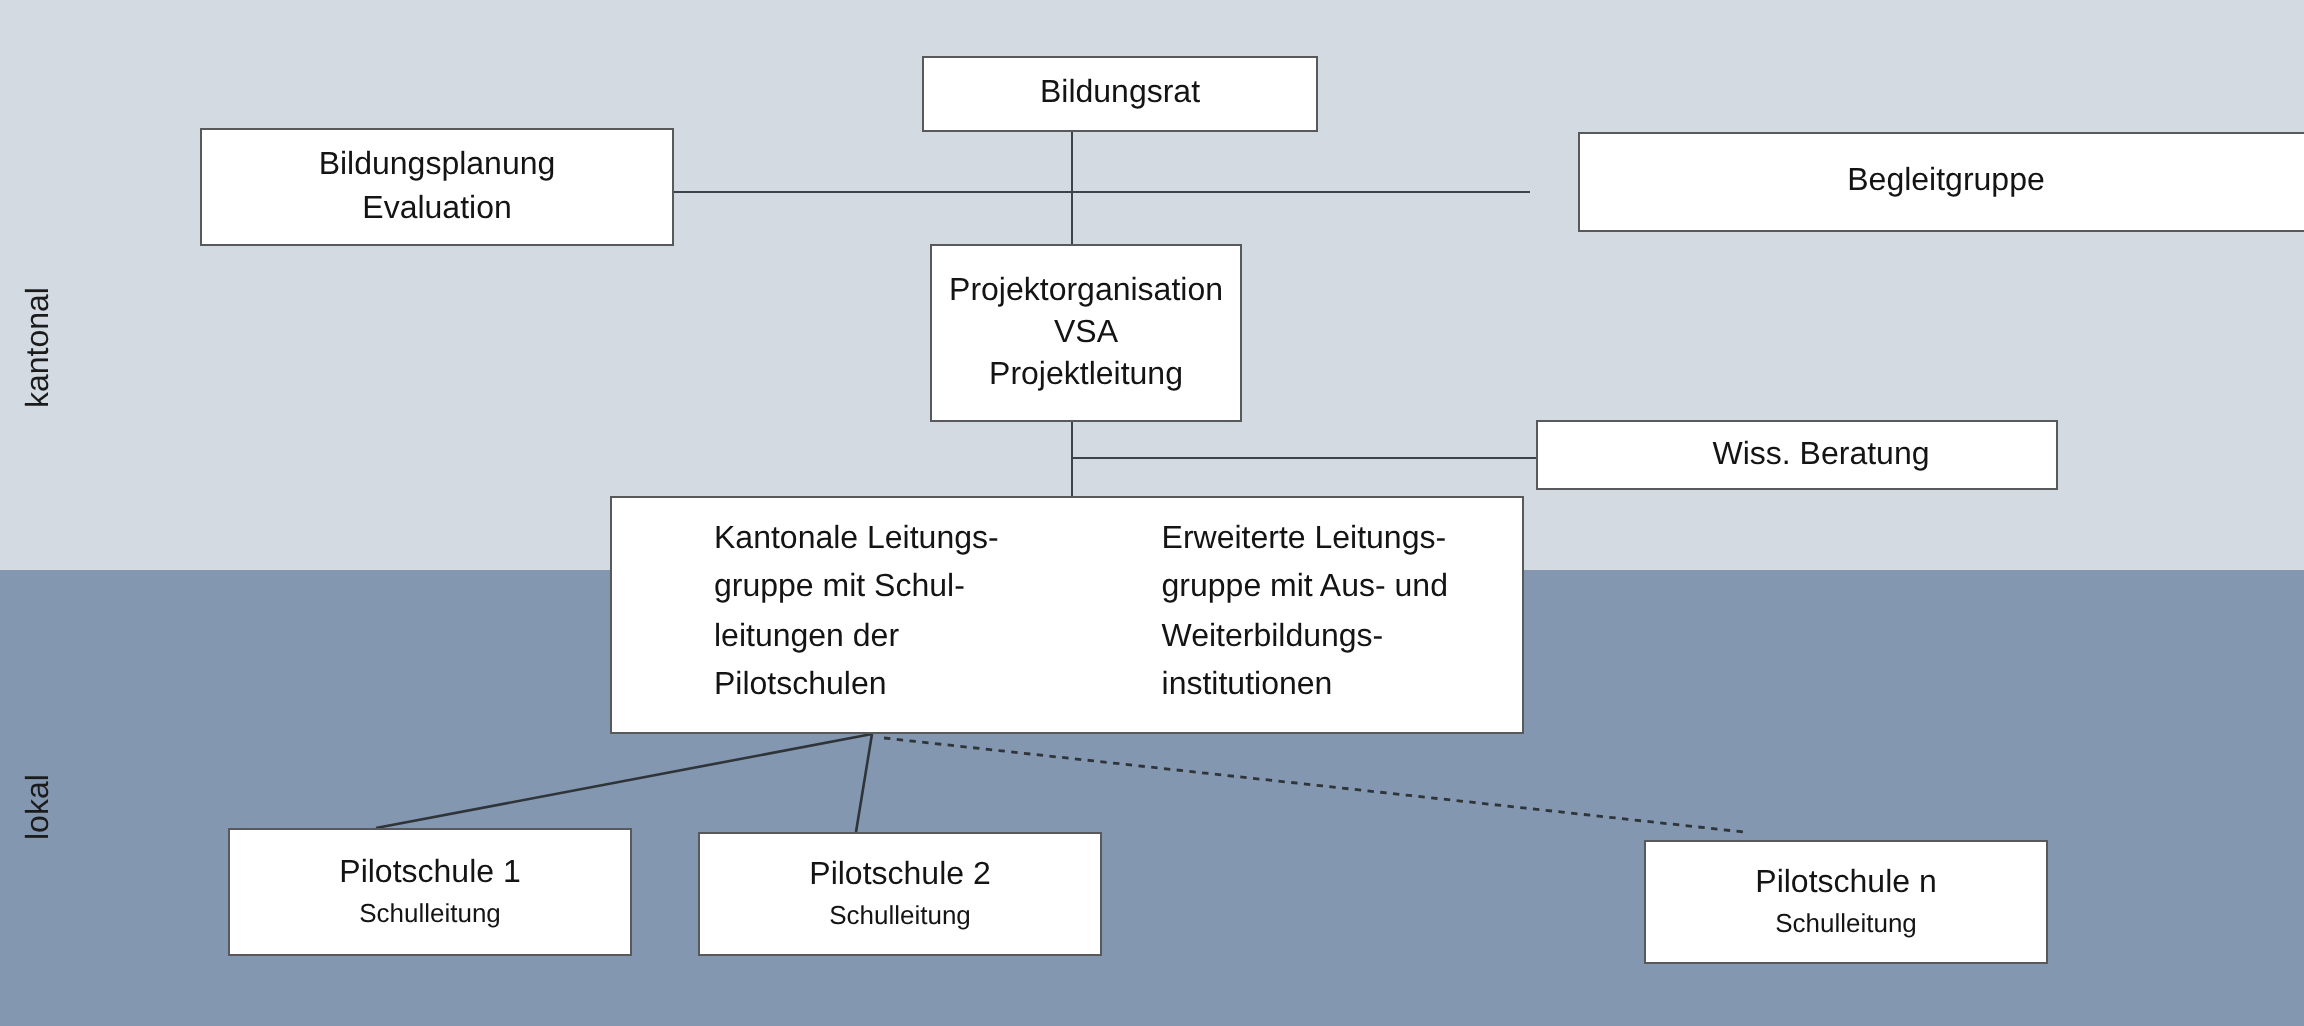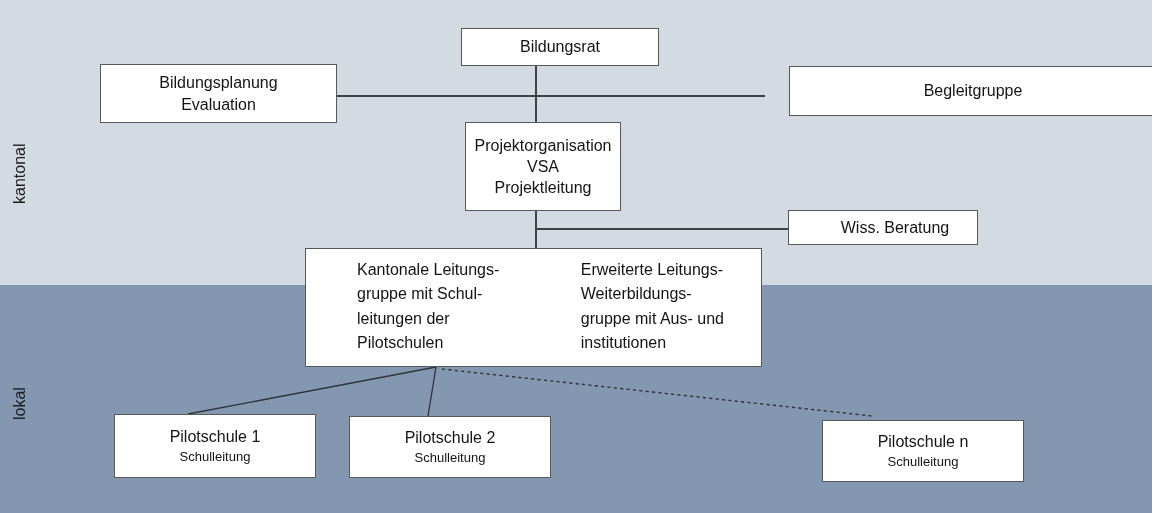--- a/index.html
+++ b/index.html
@@ -125,35 +125,35 @@
   <div class="node" style="left:765px; top:66px; width:368px; height:50px;">
     <span class="ln">Begleitgruppe</span>
   </div>
 
   <div class="node" style="left:441px; top:122px; width:156px; height:89px;">
     <span class="ln">Projektorganisation</span>
     <span class="ln">VSA</span>
     <span class="ln">Projektleitung</span>
   </div>
 
-  <div class="node" style="left:764px; top:210px; width:190px; height:35px;padding-left:24px;">
+  <div class="node" style="left:744px; top:210px; width:261px; height:35px;padding-left:24px;">
     <span class="ln">Wiss. Beratung</span>
   </div>
 
   <div class="split-node" style="left:305px; top:248px; width:457px; height:119px;">
     <div class="split-col col-left">
       <span class="ln">Kantonale Leitungs-</span>
       <span class="ln">gruppe mit Schul-</span>
       <span class="ln">leitungen der</span>
       <span class="ln">Pilotschulen</span>
     </div>
     <div class="split-col col-right">
       <span class="ln">Erweiterte Leitungs-</span>
+      <span class="ln">gruppe mit Aus- und</span>
       <span class="ln">Weiterbildungs-</span>
-      <span class="ln">gruppe mit Aus- und</span>
       <span class="ln">institutionen</span>
     </div>
   </div>
 
   <div class="node school" style="left:90px; top:414px; width:202px; height:64px;">
     <span class="title">Pilotschule 1</span>
     <span class="sub">Schulleitung</span>
   </div>
 
   <div class="node school" style="left:325px; top:416px; width:202px; height:62px;">

